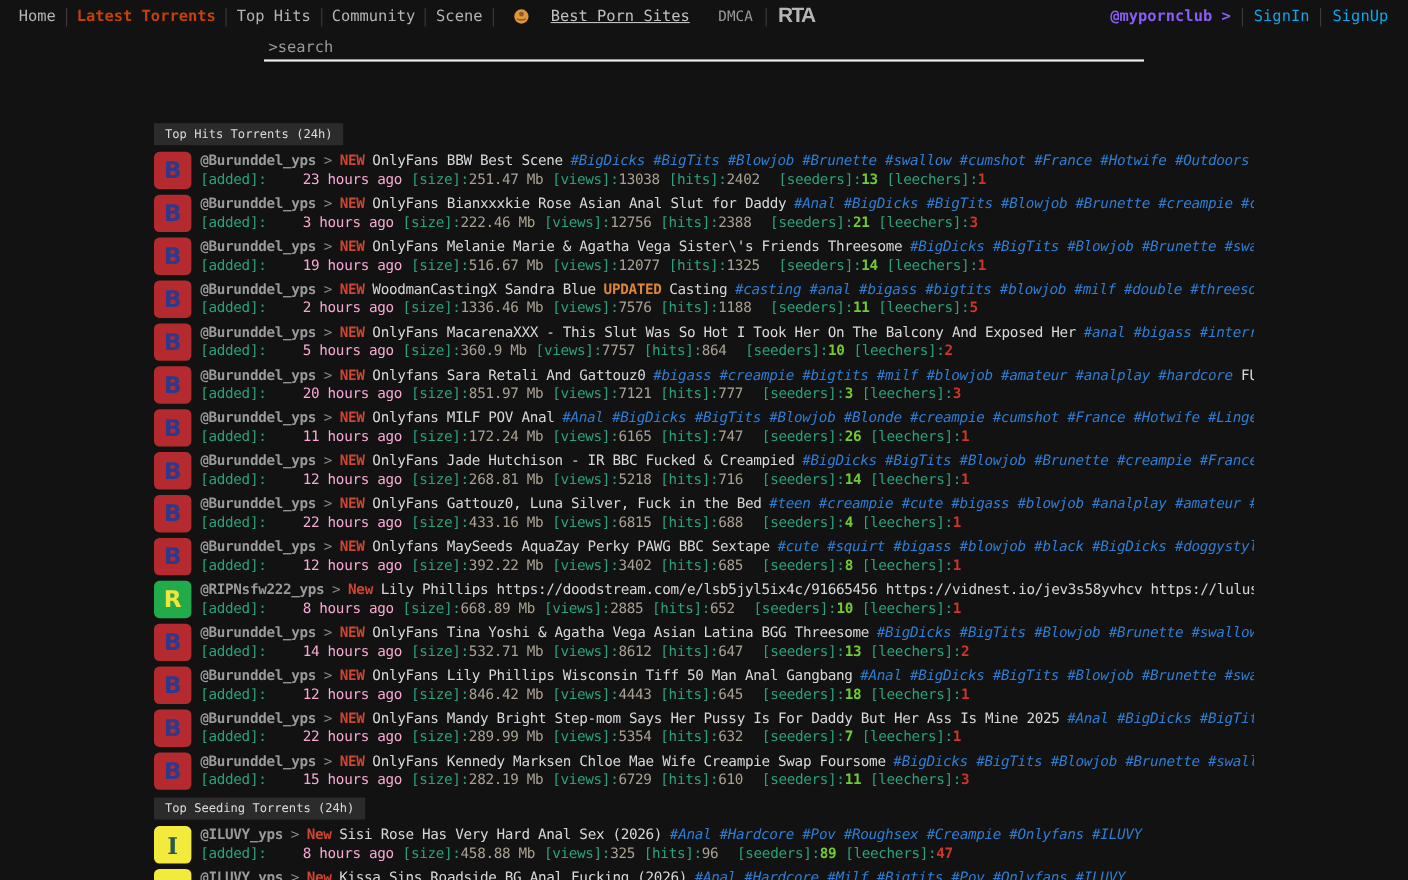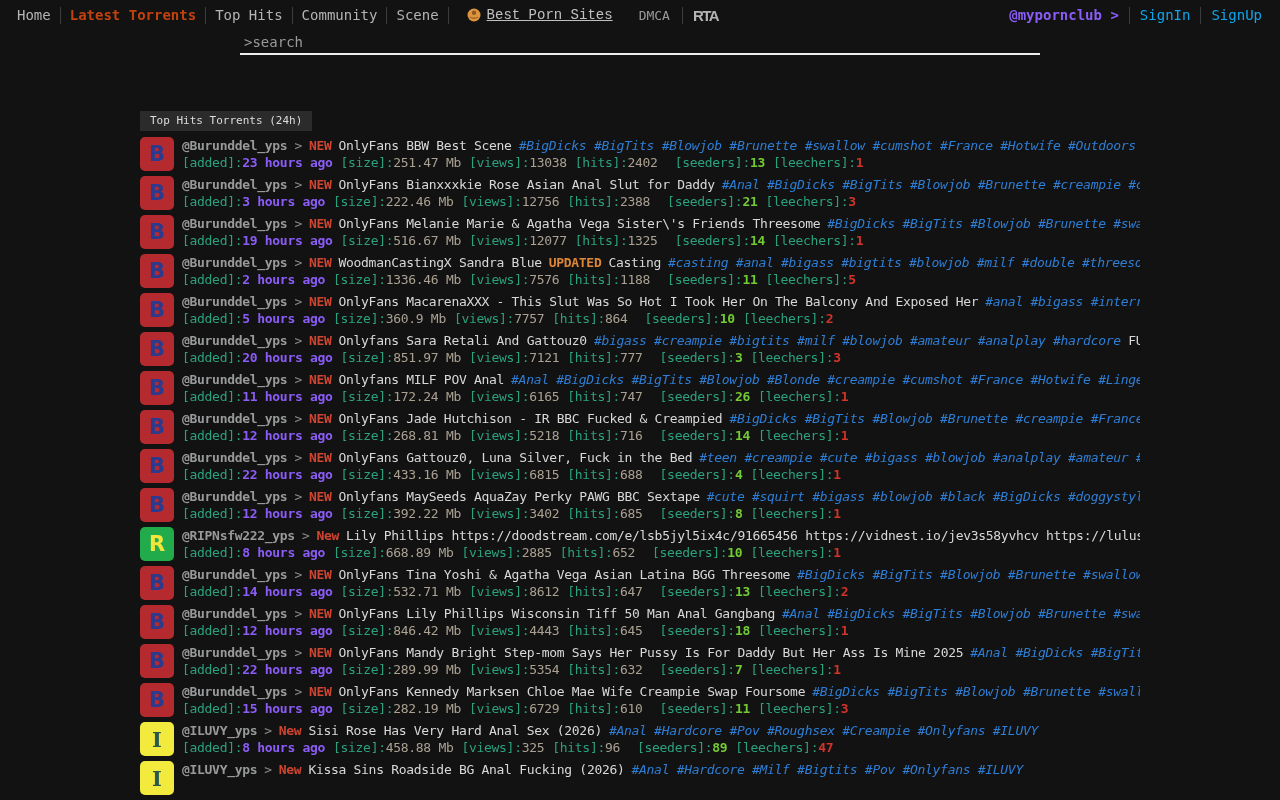--- a/index.html
+++ b/index.html
@@ -11,26 +11,26 @@
   }
   
   .topbar {
     display: flex; align-items: center;
     height: 30px; padding: 0 8px;
     font-size: 14px; color: #b4b4b4;
   }
   .nav-item { padding: 0 9px; white-space: nowrap; cursor: pointer; }
   .nav-item.active { color: #c2410c; font-weight: bold; }
   .vsep { width: 1px; height: 17px; background: #3c3c3c; }
-  .promo { display: flex; align-items: center; gap: 6px; margin-left: 18px; cursor: pointer; font-family: Liberation Mono, monospace; }
+  .promo { display: flex; align-items: center; gap: 20px; margin-left: 18px; cursor: pointer; }
   .promo-label { color: #c0c0c0; text-decoration: underline; }
   .dmca { margin-left: 26px; margin-right: 12px; font-size: 13px; color: #9a9a9a; cursor: pointer; }
   .rta {
     font-family: "Liberation Sans", sans-serif;
-    font-weight: 900; font-size: 15px; letter-spacing: -1.5px;
+    font-weight: 900; font-size: 19px; letter-spacing: -1.5px;
     color: #b5b5b5; margin-left: 10px;
   }
   .spacer { flex: 1; }
   .account { font-weight: bold; color: #8b5cf6; padding: 0 10px; white-space: nowrap; cursor: pointer; }
   .auth { padding: 0 10px; color: #0ea5e9; cursor: pointer; text-align: right; }
   
   .searchwrap { margin: 2px 0 0 240px; }
   .search {
     width: 800px; background: transparent; border: none; outline: none;
     border-bottom: 2px solid #ededed;
@@ -58,21 +58,21 @@
     font-size: 13px; line-height: 17px; letter-spacing: -0.3px;
   }
   .u    { color: #98999a; font-weight: bold; margin-right: 7px; cursor: pointer; }
   .arrow{ color: #8a8a8a; margin-right: 7px; }
   .badge{ color: #ce4531; font-weight: bold; margin-right: 7px; }
   .title{ color: #d8d8d8; margin-right: 7px; cursor: pointer; }
   .upd  { color: #dd8638; font-weight: bold; margin-right: 7px; }
   .tags { color: #2e7ed5; font-style: italic; cursor: pointer; }
   .lab  { color: #2ba17d; }
   .val  { margin-right: 8px; }
-  .v-time { color: #8b5cf6; font-weight: bold; }
+  .v-time { color: #f9a8d4; font-weight: normal; margin-left: 33px; }
   .v-dim  { color: #aaa192; }
   .v-dim.gap { margin-right: 17px; }
   .v-seed { color: #72cb33; font-weight: bold; }
   .v-leech{ color: #cf352a; font-weight: bold; }
 </style>
 </head>
 <body>
 
 <div class="topbar">
   <span class="nav-item">Home</span>
@@ -197,21 +197,21 @@
       <div class="col">
         <div class="line"><span class="u">@Burunddel_yps</span><span class="arrow">&gt;</span><span class="badge">NEW</span><span class="title">OnlyFans Mandy Bright Step-mom Says Her Pussy Is For Daddy But Her Ass Is Mine 2025</span><span class="tags">#Anal #BigDicks #BigTits …</span></div>
         <div class="line"><span class="lab">[added]:</span><span class="val v-time">22 hours ago</span><span class="lab">[size]:</span><span class="val v-dim">289.99 Mb</span><span class="lab">[views]:</span><span class="val v-dim">5354</span><span class="lab">[hits]:</span><span class="val v-dim gap">632</span><span class="lab">[seeders]:</span><span class="val v-seed">7</span><span class="lab">[leechers]:</span><span class="val v-leech">1</span></div>
       </div>
     </div><div class="row">
       <div class="avatar" style="background: rgb(181, 42, 46); color: rgb(44, 58, 142);">B</div>
       <div class="col">
         <div class="line"><span class="u">@Burunddel_yps</span><span class="arrow">&gt;</span><span class="badge">NEW</span><span class="title">OnlyFans Kennedy Marksen Chloe Mae Wife Creampie Swap Foursome</span><span class="tags">#BigDicks #BigTits #Blowjob #Brunette #swallow…</span></div>
         <div class="line"><span class="lab">[added]:</span><span class="val v-time">15 hours ago</span><span class="lab">[size]:</span><span class="val v-dim">282.19 Mb</span><span class="lab">[views]:</span><span class="val v-dim">6729</span><span class="lab">[hits]:</span><span class="val v-dim gap">610</span><span class="lab">[seeders]:</span><span class="val v-seed">11</span><span class="lab">[leechers]:</span><span class="val v-leech">3</span></div>
       </div>
-    </div><div class="row">
+    </div><div class="section-tab">Top Seeding Torrents (24h)</div><div class="row">
       <div class="avatar serif" style="background: rgb(242, 234, 60); color: rgb(38, 90, 76);">I</div>
       <div class="col">
         <div class="line"><span class="u">@ILUVY_yps</span><span class="arrow">&gt;</span><span class="badge">New</span><span class="title">Sisi Rose Has Very Hard Anal Sex (2026)</span><span class="tags">#Anal #Hardcore #Pov #Roughsex #Creampie #Onlyfans #ILUVY</span></div>
         <div class="line"><span class="lab">[added]:</span><span class="val v-time">8 hours ago</span><span class="lab">[size]:</span><span class="val v-dim">458.88 Mb</span><span class="lab">[views]:</span><span class="val v-dim">325</span><span class="lab">[hits]:</span><span class="val v-dim gap">96</span><span class="lab">[seeders]:</span><span class="val v-seed">89</span><span class="lab">[leechers]:</span><span class="val v-leech">47</span></div>
       </div>
     </div><div class="row">
       <div class="avatar serif" style="background: rgb(242, 234, 60); color: rgb(38, 90, 76);">I</div>
       <div class="col">
         <div class="line"><span class="u">@ILUVY_yps</span><span class="arrow">&gt;</span><span class="badge">New</span><span class="title">Kissa Sins Roadside BG Anal Fucking (2026)</span><span class="tags">#Anal #Hardcore #Milf #Bigtits #Pov #Onlyfans #ILUVY</span></div>
       </div>

